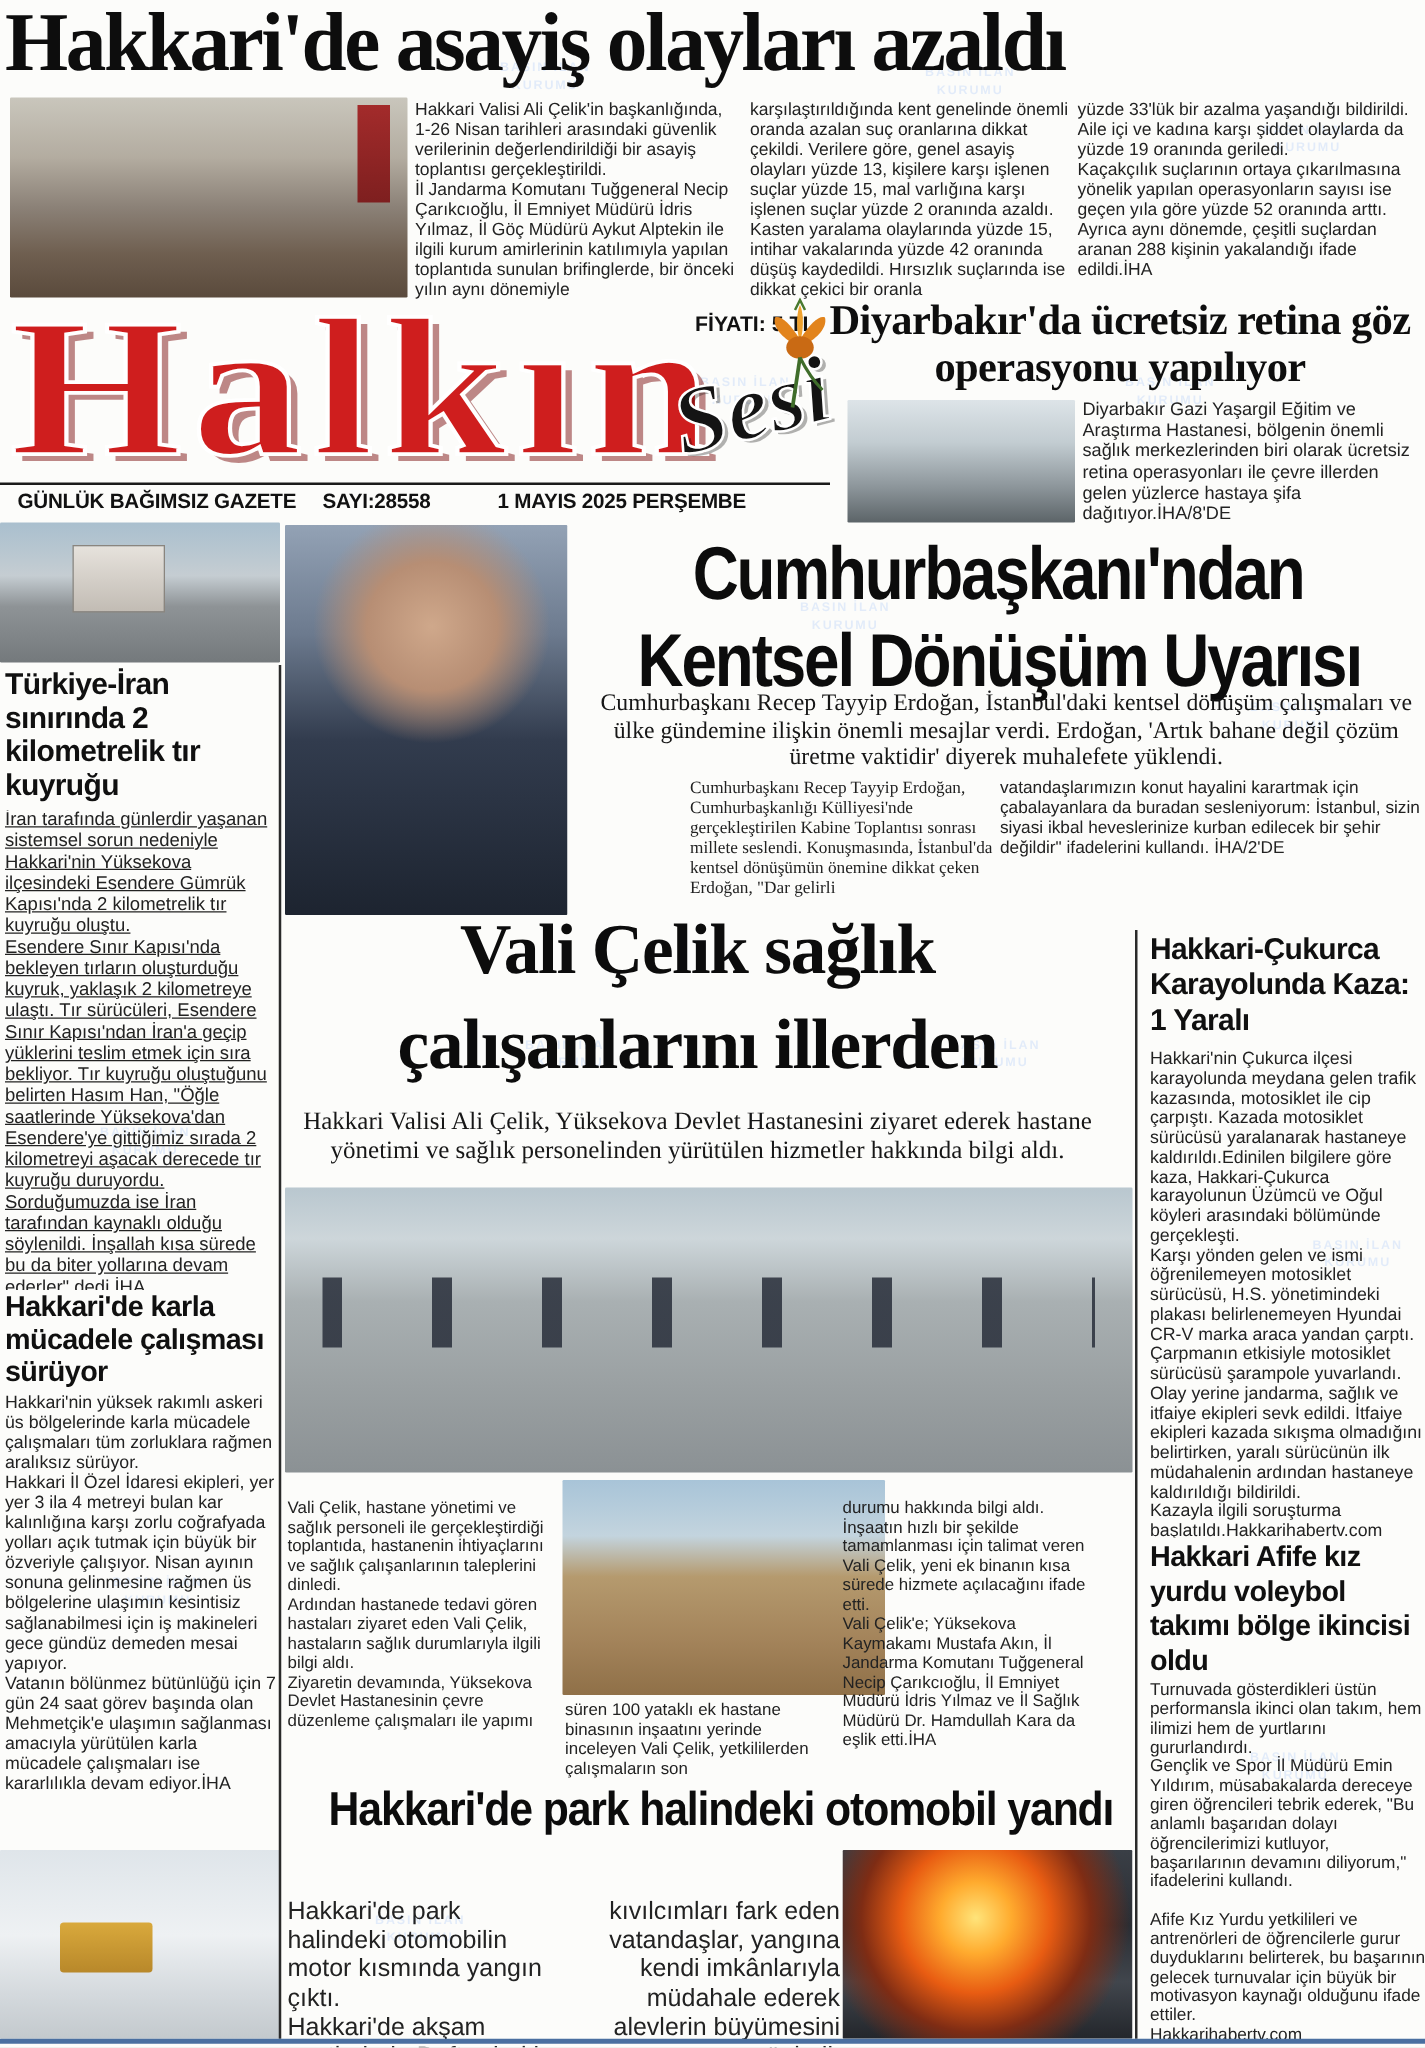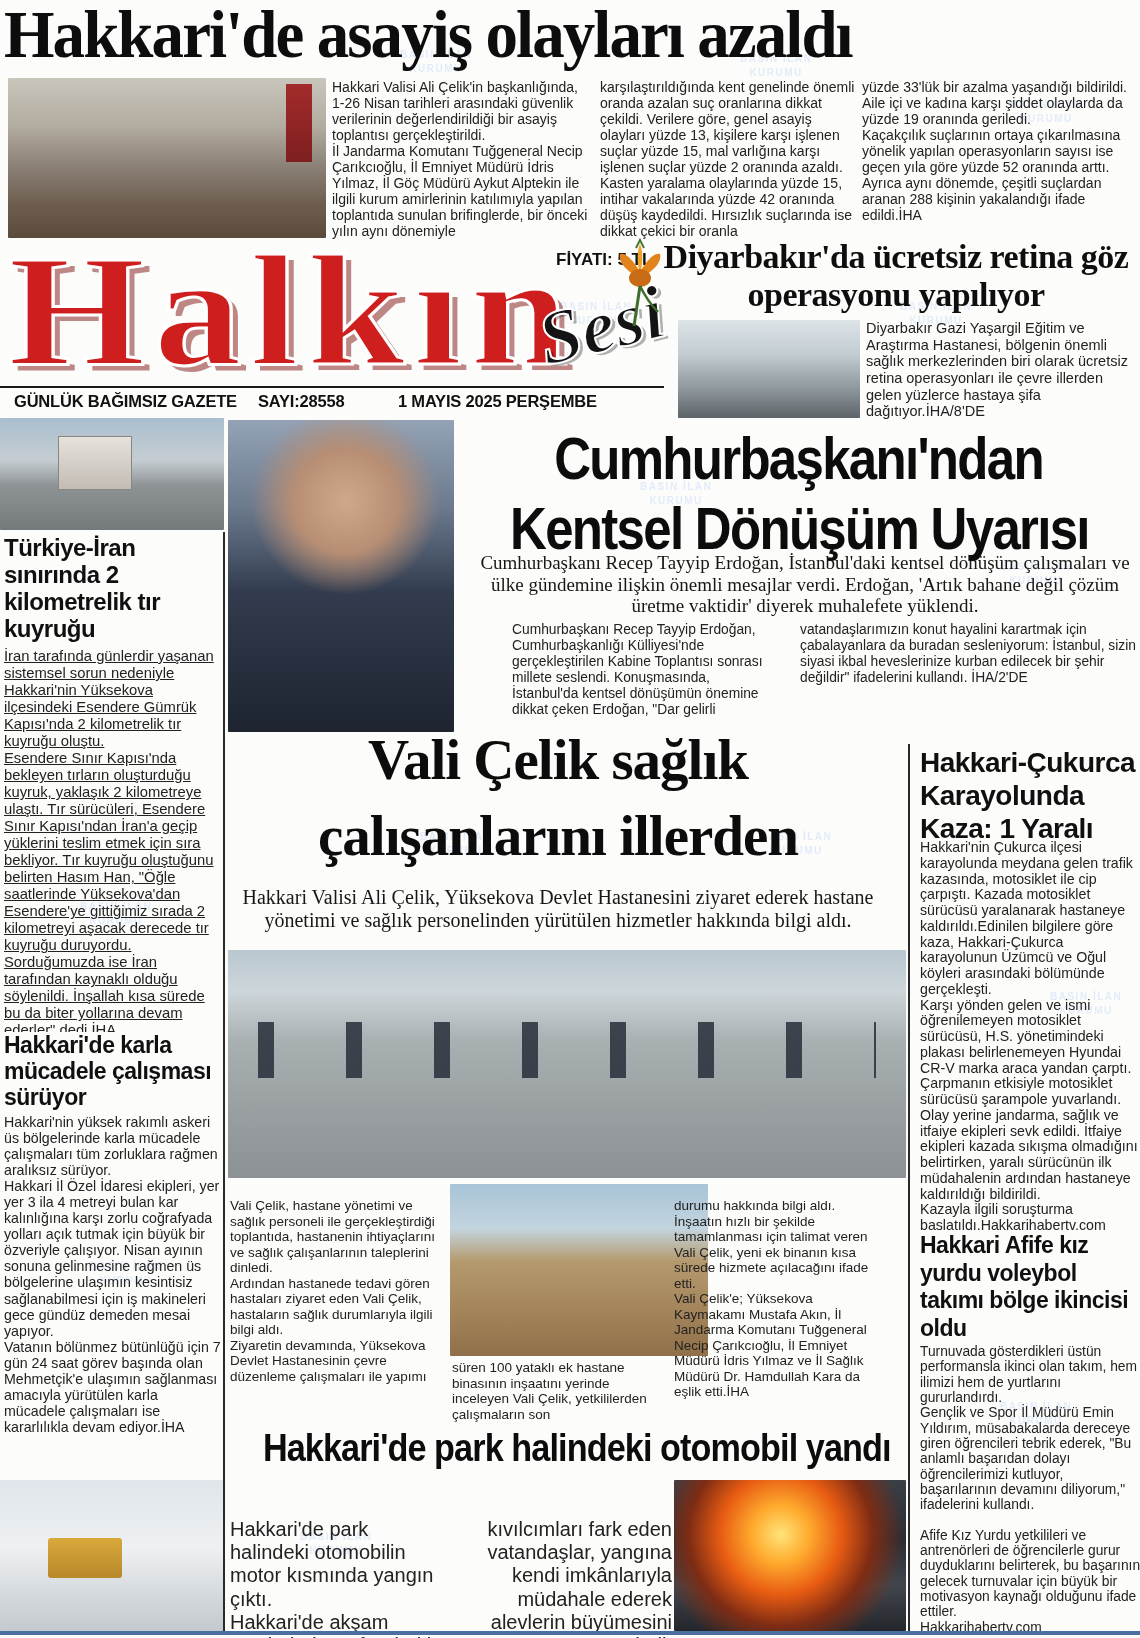--- a/index.html
+++ b/index.html
@@ -83,42 +83,42 @@
     background:radial-gradient(ellipse 42% 30% at 52% 26%,#cfa88b 0%,#b78e74 55%,rgba(60,70,88,0) 100%),
                linear-gradient(180deg,#93a2b5 0%,#6c7a8e 28%,#323c4e 55%,#1d2430 100%);}
   .erd-headline{
     left:458px;top:424px;width:682px;text-align:center;
     font-weight:bold;font-size:60px;line-height:1.16;letter-spacing:-2px;color:#0c0c0c;
   }
   .erd-headline .cond{display:inline-block;transform:scaleX(.85);transform-origin:center;white-space:nowrap;}
   .erd-deck{left:470px;top:552px;width:670px;text-align:center;
     font-family:"Liberation Serif",serif;font-size:19px;line-height:1.14;color:#171717;}
   .erd-col{top:622px;height:100px;font-size:13.8px;line-height:1.16;}
-  #erd-col1{left:512px;width:262px;}
+  #erd-col1{left:552px;width:262px;font-family:Liberation Serif, serif;}
   #erd-col2{left:800px;width:340px;}
   
   .vali-headline{
     left:228px;top:722px;width:660px;text-align:center;
     font-family:"Liberation Serif",serif;font-weight:bold;font-size:57px;
     line-height:1.33;letter-spacing:-1px;color:#0c0c0c;
   }
   .vali-deck{left:238px;top:886px;width:640px;text-align:center;
     font-family:"Liberation Serif",serif;font-size:20px;line-height:1.16;color:#171717;}
   #vali-photo{left:228px;top:950px;width:678px;height:228px;
     background:linear-gradient(180deg,#b9c7cf 0%,#cdd6da 18%,#a9b0b2 40%,#9aa0a2 70%,#8b9194 100%);}
   #vali-photo::after{content:"";position:absolute;left:30px;right:30px;top:72px;height:56px;
     background:repeating-linear-gradient(90deg,rgba(40,46,58,.85) 0 16px,rgba(40,46,58,0) 16px 88px);}
   .vali-col{font-size:13.5px;line-height:1.15;}
   #vali-colA{left:230px;top:1198px;width:212px;height:232px;}
   #construction-photo{left:450px;top:1184px;width:258px;height:172px;
     background:linear-gradient(180deg,#a8c4d8 0%,#c3d4de 26%,#b59a6e 45%,#a3835a 75%,#8f7048 100%);}
   #vali-colB{left:452px;top:1360px;width:216px;height:70px;}
   #vali-colC{left:674px;top:1198px;width:212px;height:232px;}
   
-  #kaza-heading{left:920px;top:746px;width:220px;font-size:28px;line-height:1.18;}
+  #kaza-heading{left:920px;top:746px;width:220px;font-size:24px;line-height:1.18;}
   #kaza-body{left:920px;top:840px;width:222px;height:390px;font-size:14.2px;line-height:1.11;}
   #vol-heading{left:920px;top:1232px;width:222px;font-size:23px;line-height:1.2;}
   #vol-body{left:920px;top:1344px;width:222px;height:288px;font-size:13.8px;line-height:1.11;}
   
   .fire-headline{
     left:228px;top:1426px;width:682px;text-align:center;
     font-weight:bold;font-size:38px;letter-spacing:-1px;color:#0c0c0c;line-height:1.2;
   }
   .fire-headline .cond{display:inline-block;transform:scaleX(.9);transform-origin:center;white-space:nowrap;}
   .fire-col{top:1482px;height:150px;font-size:20px;line-height:1.16;margin-top:36px;}

